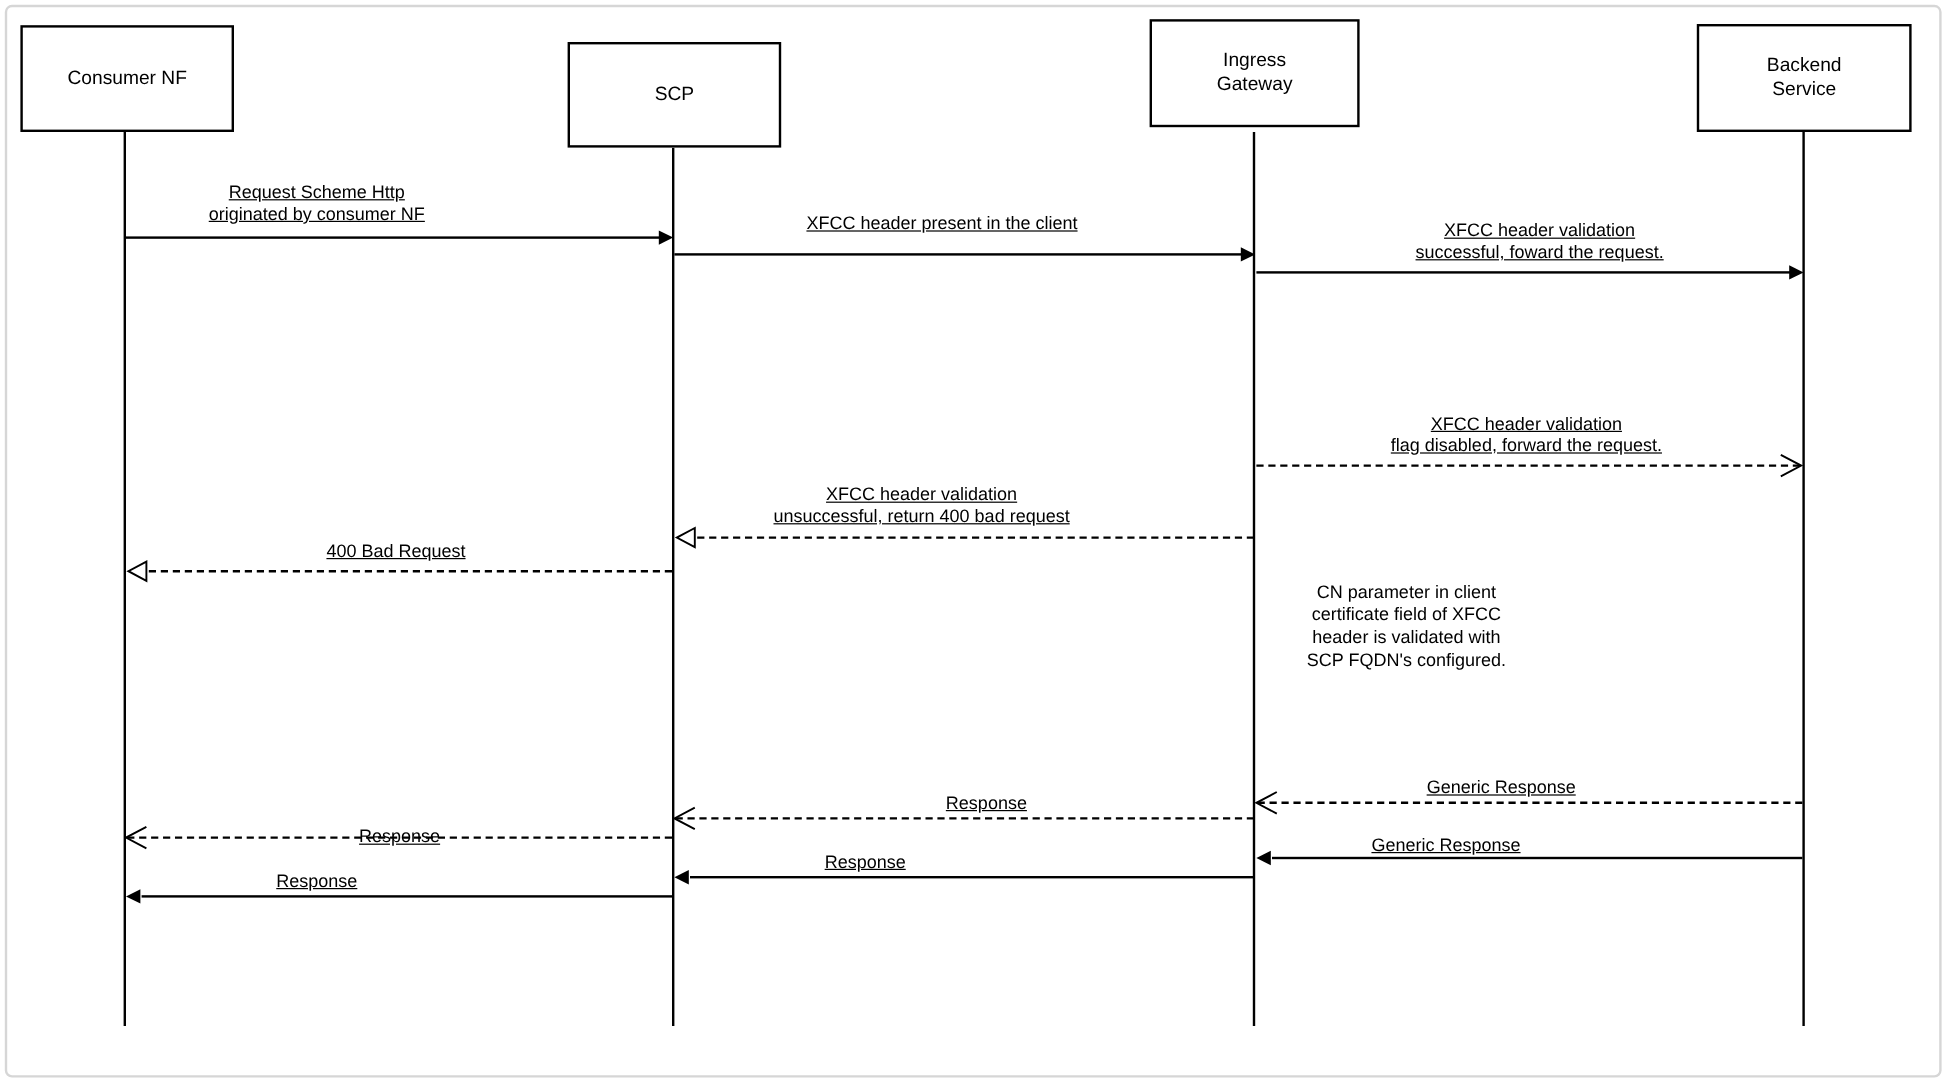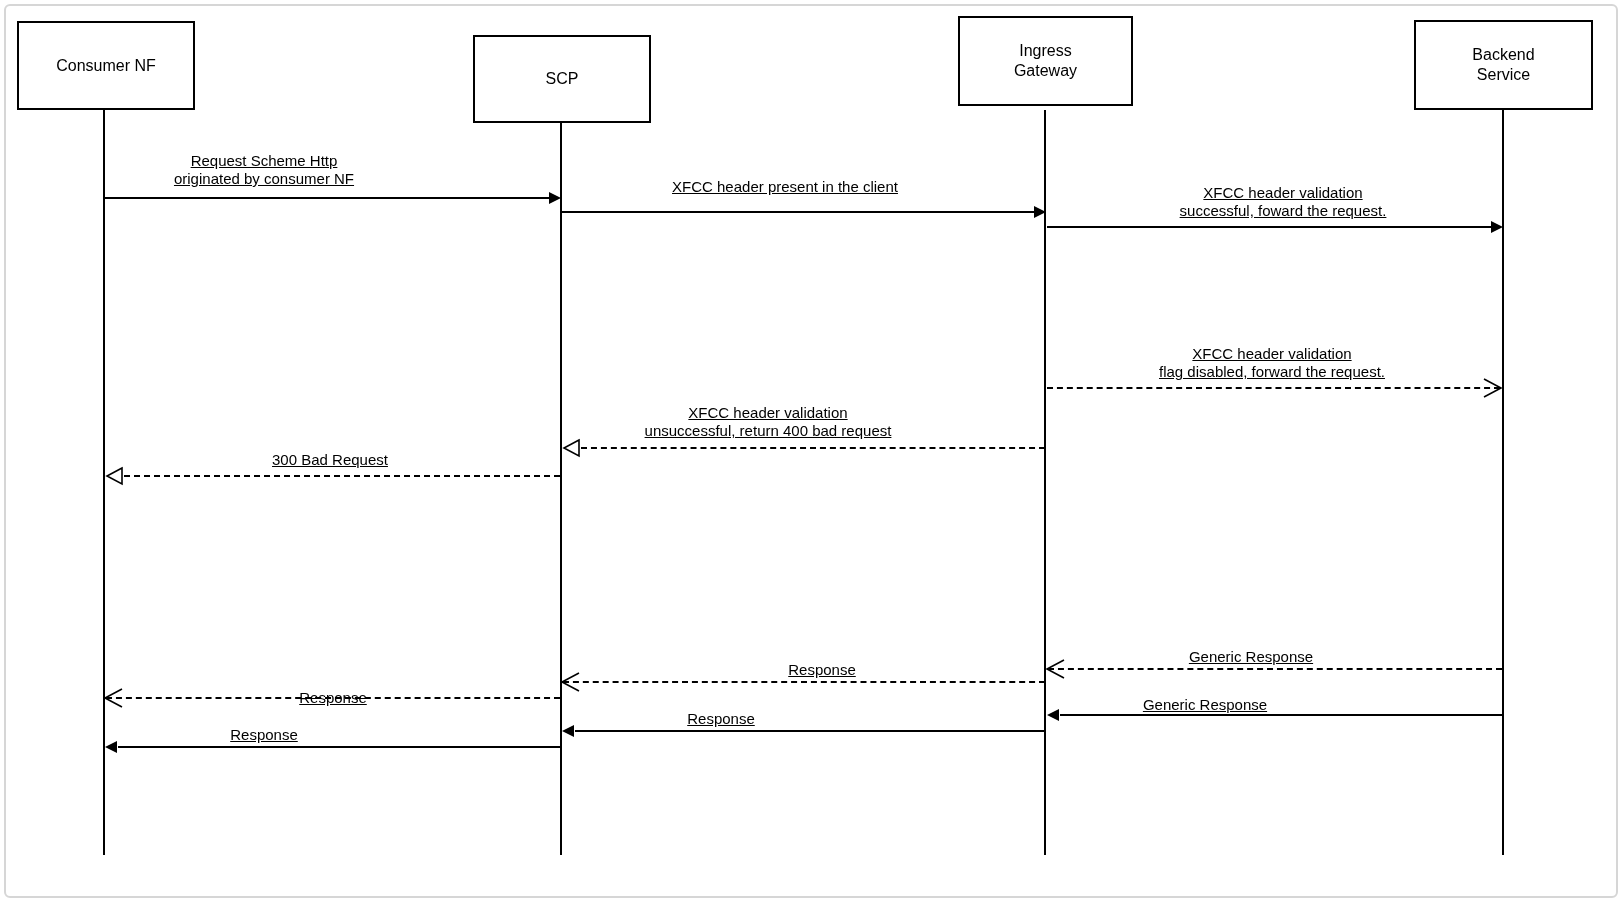--- a/index.html
+++ b/index.html
@@ -93,27 +93,31 @@
   <div>
     <div class="label" style="left:613px;top:404px;width:310px">XFCC header validation
 unsuccessful, return 400 bad request</div>
     <div class="line dashed" style="left:581px;top:447px;width:464px"></div>
     <svg class="head" style="left:561px;top:438px" width="20" height="20">
         <polygon class="hollow" points="18,2 3,10 18,18"></polygon>
       </svg>
   </div>
 
   <div>
-    <div class="label" style="left:230px;top:451px;width:200px">300 Bad Request</div>
+    <div class="label" style="left:230px;top:451px;width:200px">400 Bad Request</div>
     <div class="line dashed" style="left:124px;top:475px;width:436px"></div>
     <svg class="head" style="left:104px;top:466px" width="20" height="20">
         <polygon class="hollow" points="18,2 3,10 18,18"></polygon>
       </svg>
   </div>
 
+  <div class="note" style="left:1072px;top:484px;width:200px">CN parameter in client
+certificate field of XFCC
+header is validated with
+SCP FQDN's configured.</div>
 
   <div>
     <div class="label" style="left:1151px;top:648px;width:200px">Generic Response</div>
     <div class="line dashed" style="left:1048px;top:668px;width:454px"></div>
     <svg class="head" style="left:1044px;top:657px" width="24" height="24">
         <polyline class="chev" points="20,3 3,12 20,21"></polyline>
       </svg>
   </div>
 
   <div>

